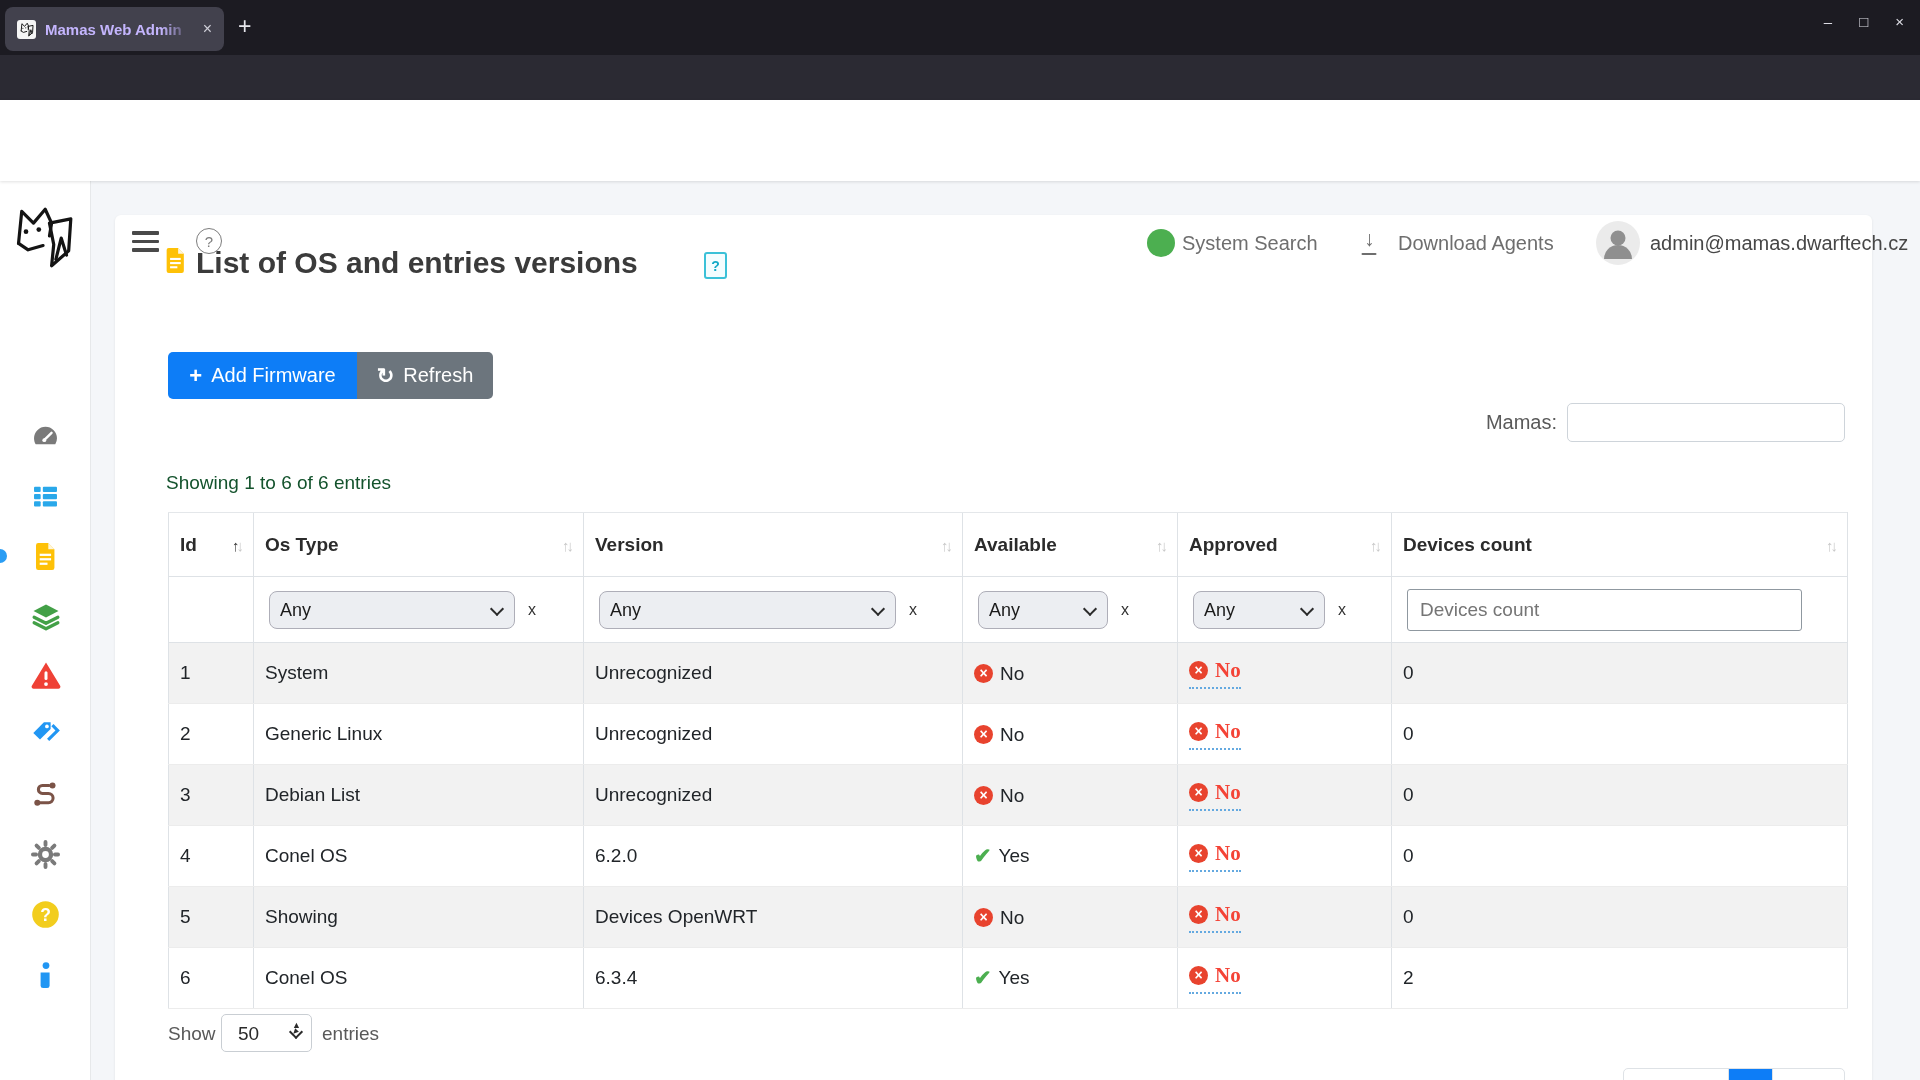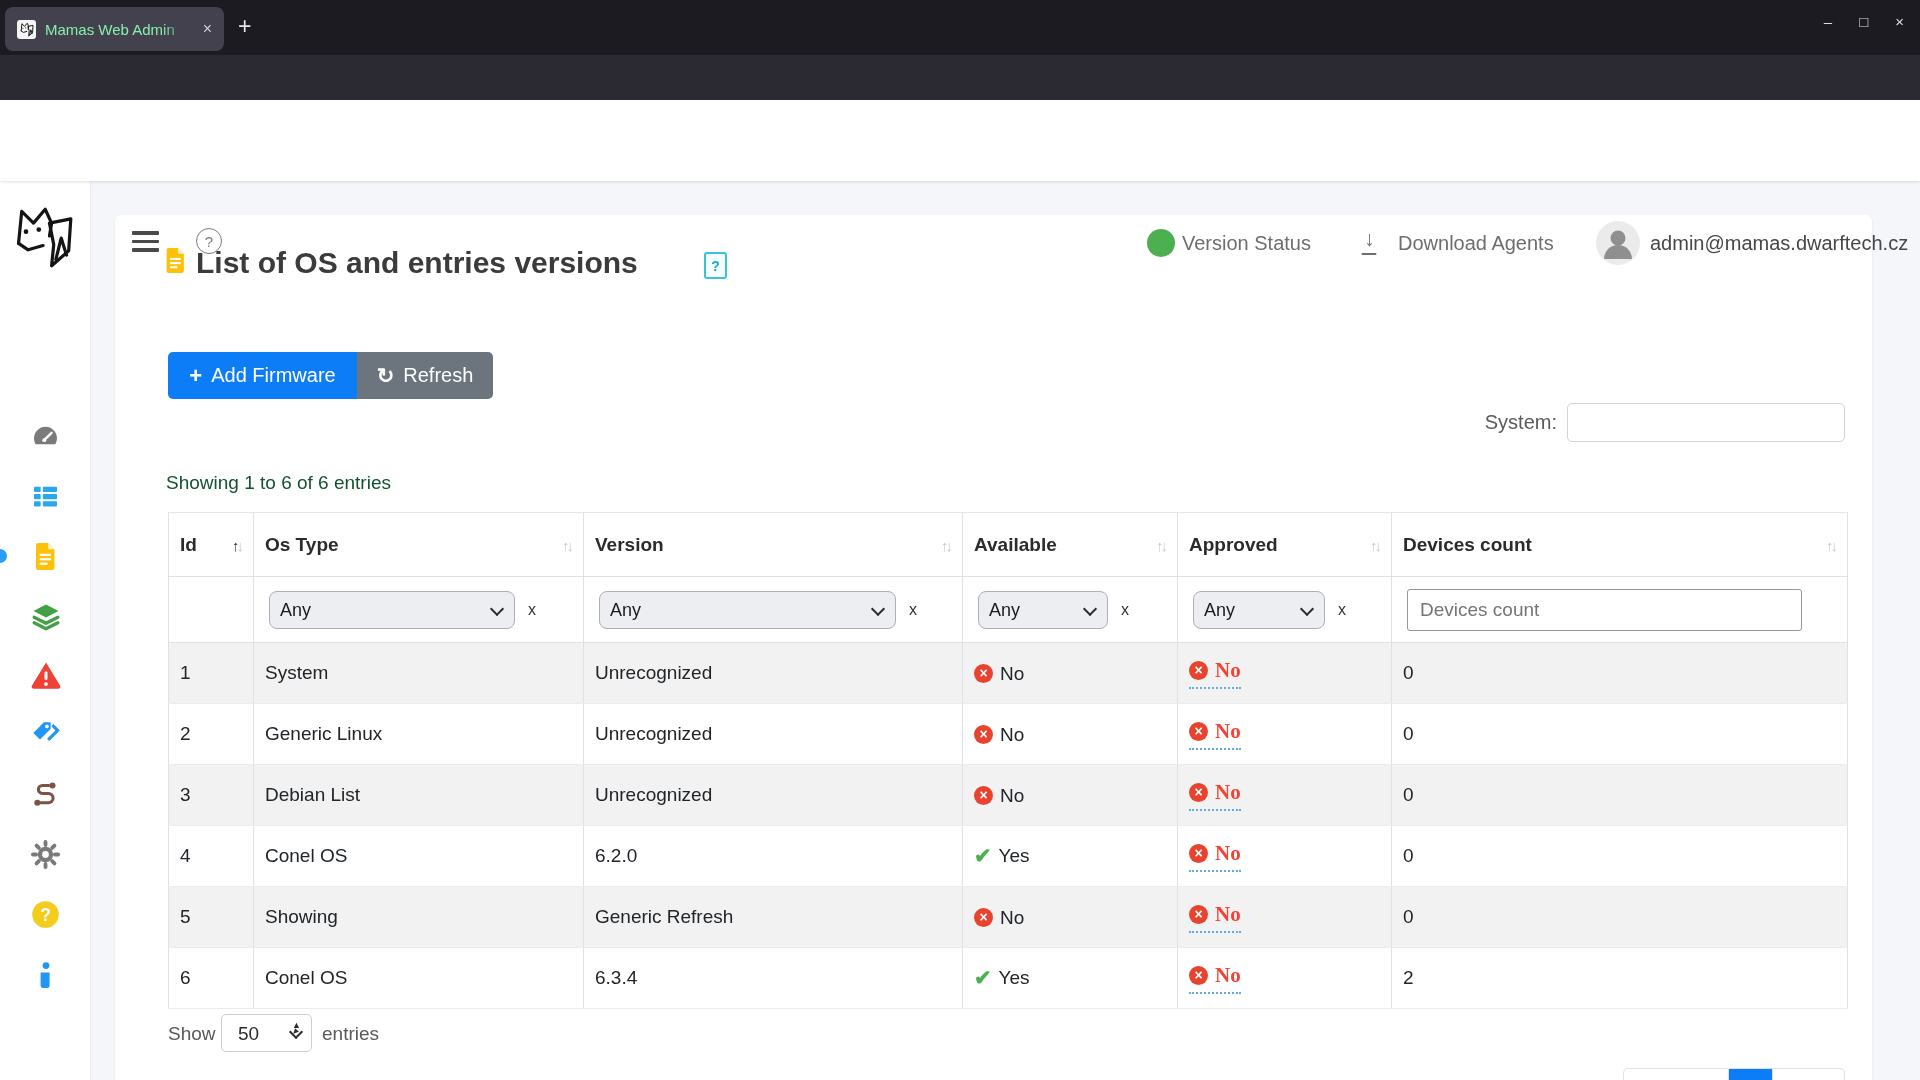--- a/index.html
+++ b/index.html
@@ -7,23 +7,23 @@
     font-family:"Liberation Sans", sans-serif; }
   .stage { position:relative; width:1920px; height:1080px; }
   .abs { position:absolute; }
 
   
   .tabbar { left:0; top:0; width:1920px; height:55px; background:#1c1b22; }
   .tab { left:5px; top:7px; width:219px; height:44px; background:#42414d; border-radius:8px;
     display:flex; align-items:center; padding:0 12px; gap:9px; }
   .favicon { width:19px; height:19px; background:#f5f5f5; border-radius:3px; flex:0 0 auto;
     display:flex; align-items:center; justify-content:center; }
-  .tab-title { flex:1; color:#86efac; font-size:15px; white-space:nowrap; overflow:hidden;
+  .tab-title { flex:1; color:#c4b5fd; font-size:15px; white-space:nowrap; overflow:hidden;
     -webkit-mask-image:linear-gradient(90deg,#000 78%,transparent 98%);
-    mask-image:linear-gradient(90deg,#000 78%,transparent 98%); }
+    mask-image:linear-gradient(90deg,#000 78%,transparent 98%);font-weight:bold; }
   .tab-close { color:#cfcfd8; font-size:16px; flex:0 0 auto; cursor:default; }
   .newtab { left:238px; top:13px; color:#e6e6ec; font-size:23px; font-weight:400; }
   .win-controls { right:16px; top:13px; display:flex; gap:27px; color:#dcdce4; font-size:15px; }
   .navbar { left:0; top:55px; width:1920px; height:45px; background:#2b2a33; }
   .nav-ic { top:63px; color:#a3a3ac; font-size:20px; line-height:20px; }
   .urlbar { left:232px; top:61px; width:1430px; height:38px; background:#1c1b22; border-radius:6px;
     display:flex; align-items:center; padding:0 10px 0 14px; gap:10px; }
   .url-text { font-size:17px; color:#b4b4bc; white-space:nowrap; }
   .url-text b { color:#fbfbfe; font-weight:600; }
   .zoom-badge { margin-left:auto; background:#5b5b66; color:#fbfbfe; font-size:14px;
@@ -216,21 +216,21 @@
           <circle cx="27" cy="24" r="2.2" fill="#141414"></circle>
         </svg>
     </span>
     <span class="abs burger">
         <i></i>
         <i></i>
         <i style="margin-bottom:0"></i>
       </span>
     <span class="abs help-circle">?</span>
     <span class="abs status-dot" style="background: rgb(76, 175, 80);"></span>
-    <span class="abs hdr-label" style="left:1182px; top:132px">Version Status</span>
+    <span class="abs hdr-label" style="left:1182px; top:132px">System Search</span>
     <span class="abs dl-glyph hdr-dl">↓</span>
     <span class="abs hdr-label" style="left:1398px; top:132px">Download Agents</span>
     <span class="abs hdr-avatar">
       <svg width="44" height="44" viewBox="0 0 44 44">
           <circle cx="22" cy="22" r="22" fill="#ebebeb"></circle>
           <circle cx="22" cy="17" r="7.5" fill="#8f8f8f"></circle>
           <path d="M8 38a14 14 0 0 1 28 0z" fill="#8f8f8f"></path>
         </svg>
     </span>
     <span class="abs hdr-email">admin@mamas.dwarftech.cz</span>
@@ -333,21 +333,21 @@
 
   <button class="abs btn btn-add" style="background: rgb(13, 125, 247);">
     <span class="plus">+</span>
     <span>Add Firmware</span>
   </button>
   <button class="abs btn btn-refresh">
     <span class="sync">↻</span>
     <span>Refresh</span>
   </button>
 
-  <label class="abs search-label">System:</label>
+  <label class="abs search-label">Mamas:</label>
   <input class="abs search-input" type="text" style="">
 
   <div class="abs showing">Showing 1 to 6 of 6 entries</div>
 
   <table class="abs grid">
     <colgroup>
         <col style="width:85px">
         <col style="width:330px">
         <col style="width:379px">
         <col style="width:215px">
@@ -401,21 +401,21 @@
         <td>4</td>
           <td>Conel OS</td>
           <td>6.2.0</td>
         <td><span class="state-ic yes"></span><span class="cell-text">Yes</span></td>
         <td><span class="approved-wrap"><span class="state-ic no"></span><span class="approved-text">No</span></span></td>
         <td>0</td>
       </tr>
       <tr>
         <td>5</td>
           <td>Showing</td>
-          <td>Generic Refresh</td>
+          <td>Devices OpenWRT</td>
         <td><span class="state-ic no"></span><span class="cell-text">No</span></td>
         <td><span class="approved-wrap"><span class="state-ic no"></span><span class="approved-text">No</span></span></td>
         <td>0</td>
       </tr>
       <tr>
         <td>6</td>
           <td>Conel OS</td>
           <td>6.3.4</td>
         <td><span class="state-ic yes"></span><span class="cell-text">Yes</span></td>
         <td><span class="approved-wrap"><span class="state-ic no"></span><span class="approved-text">No</span></span></td>

